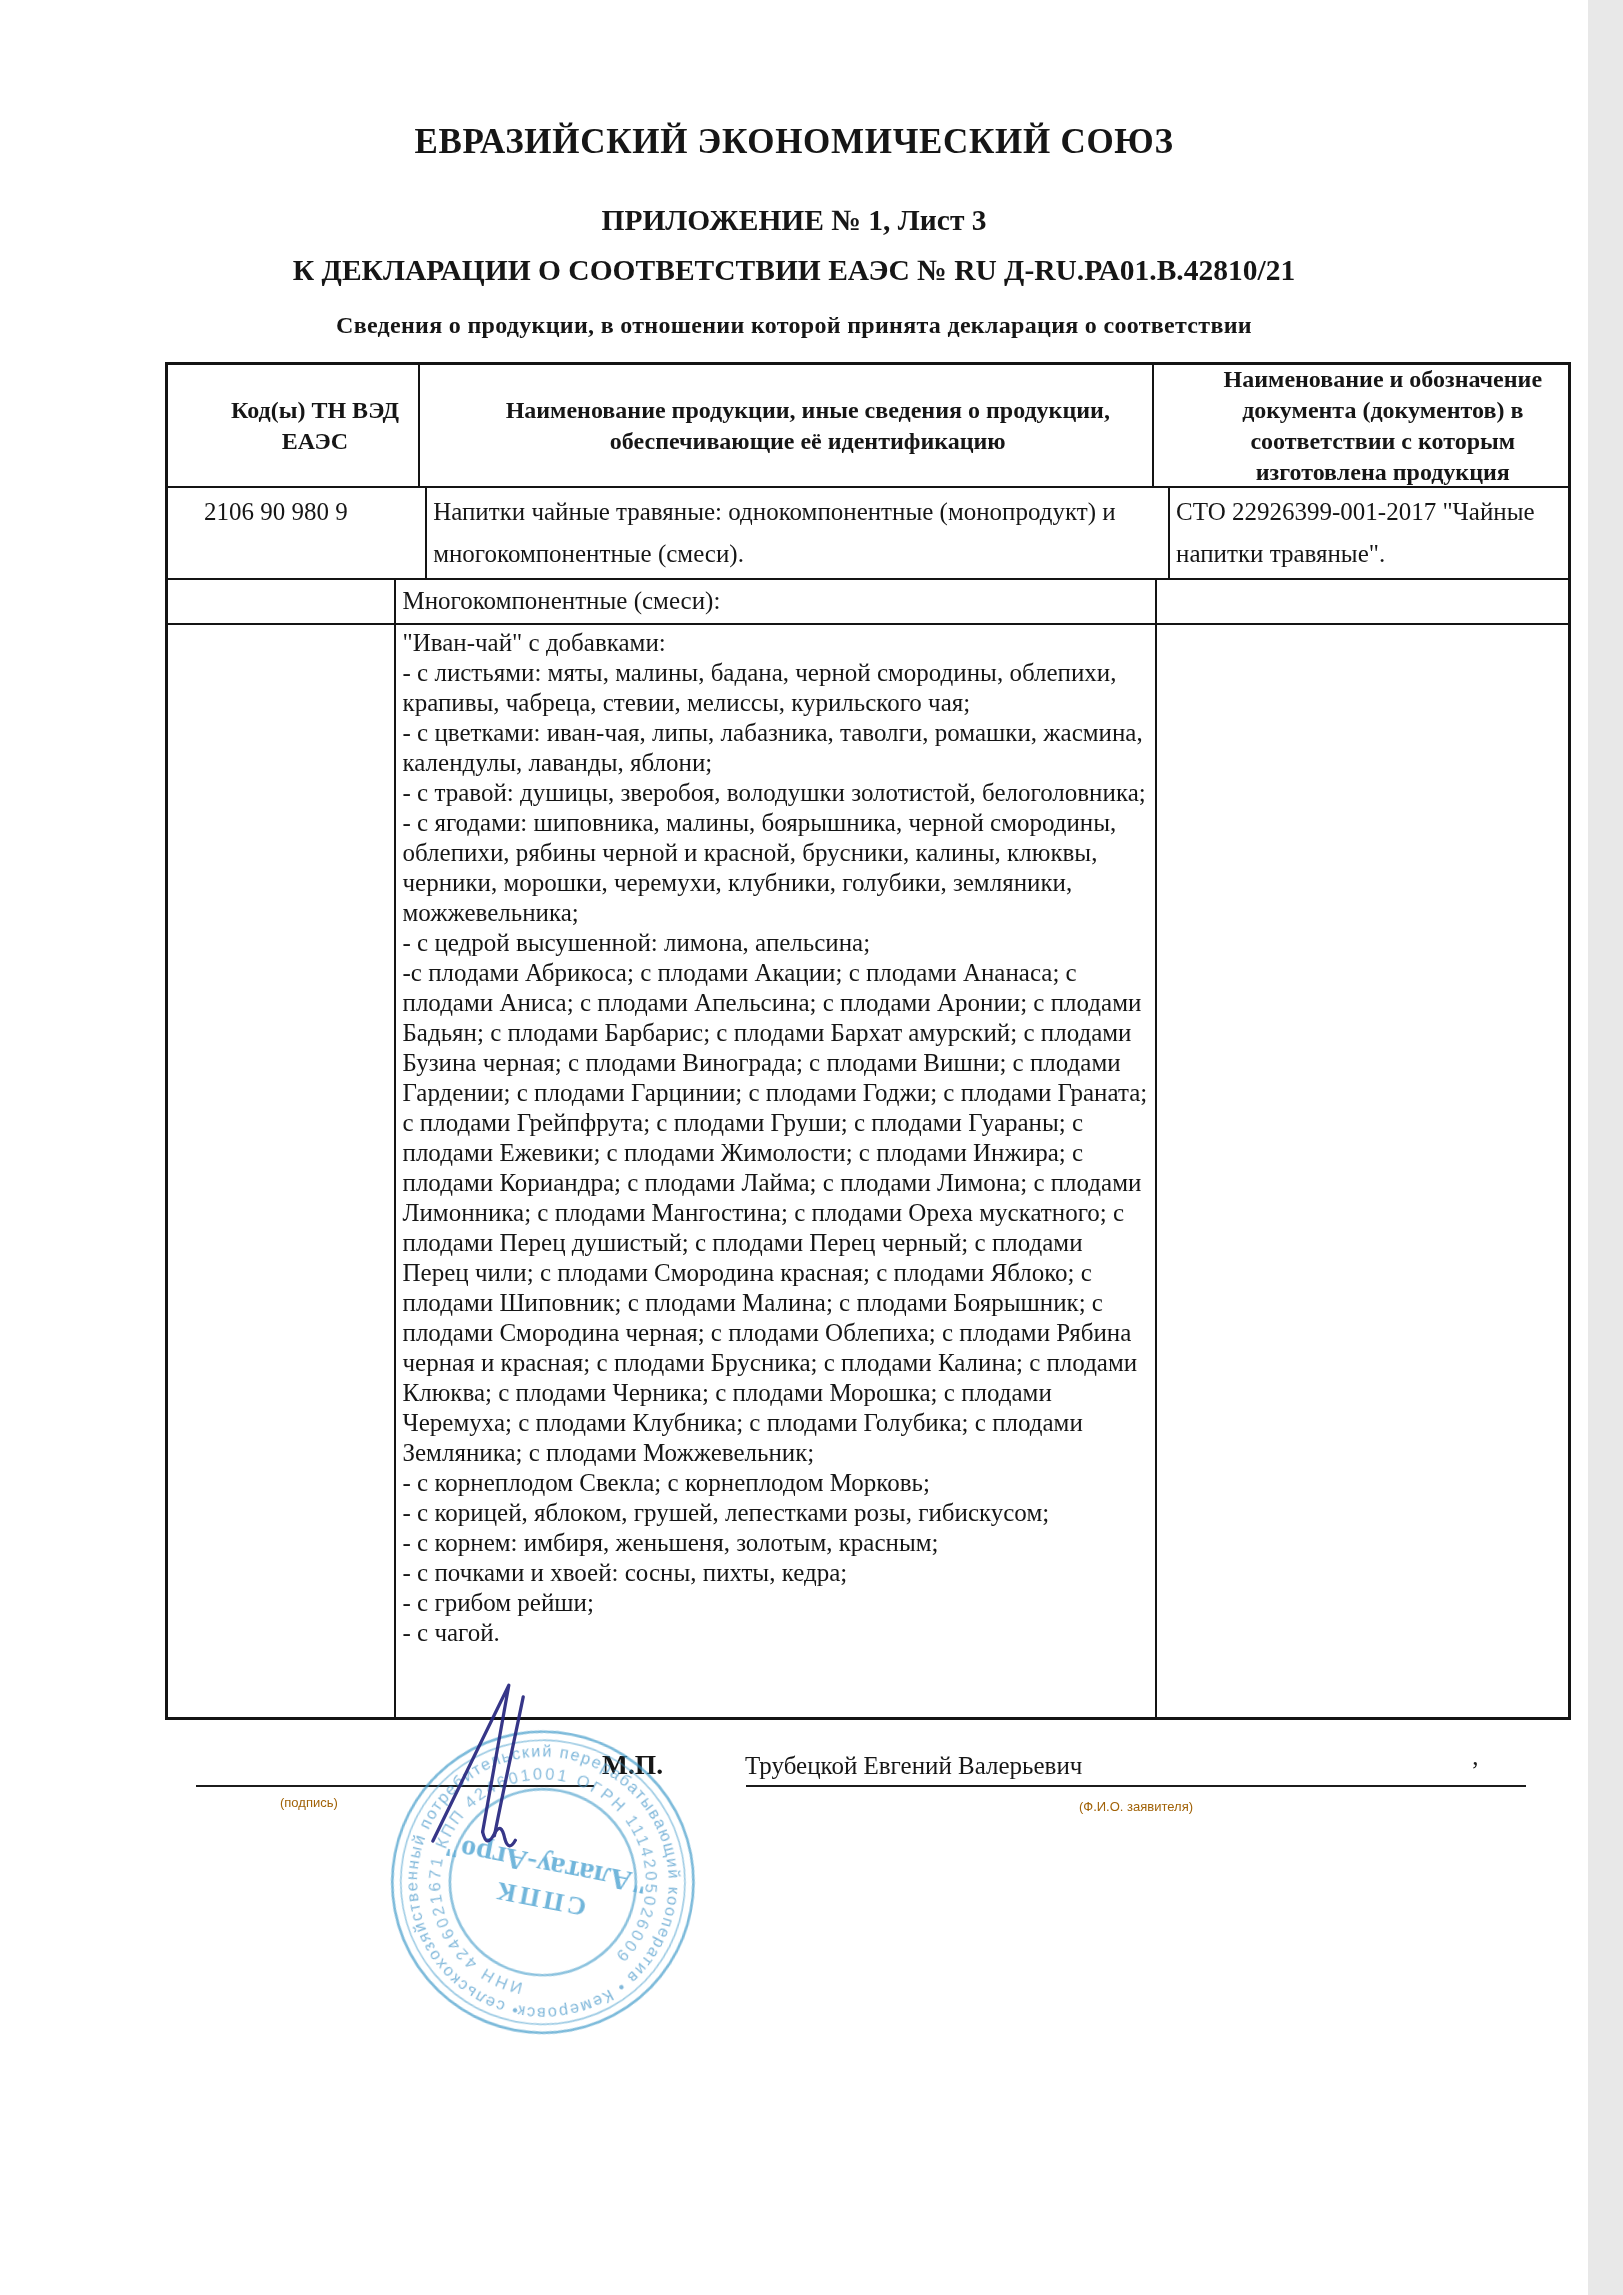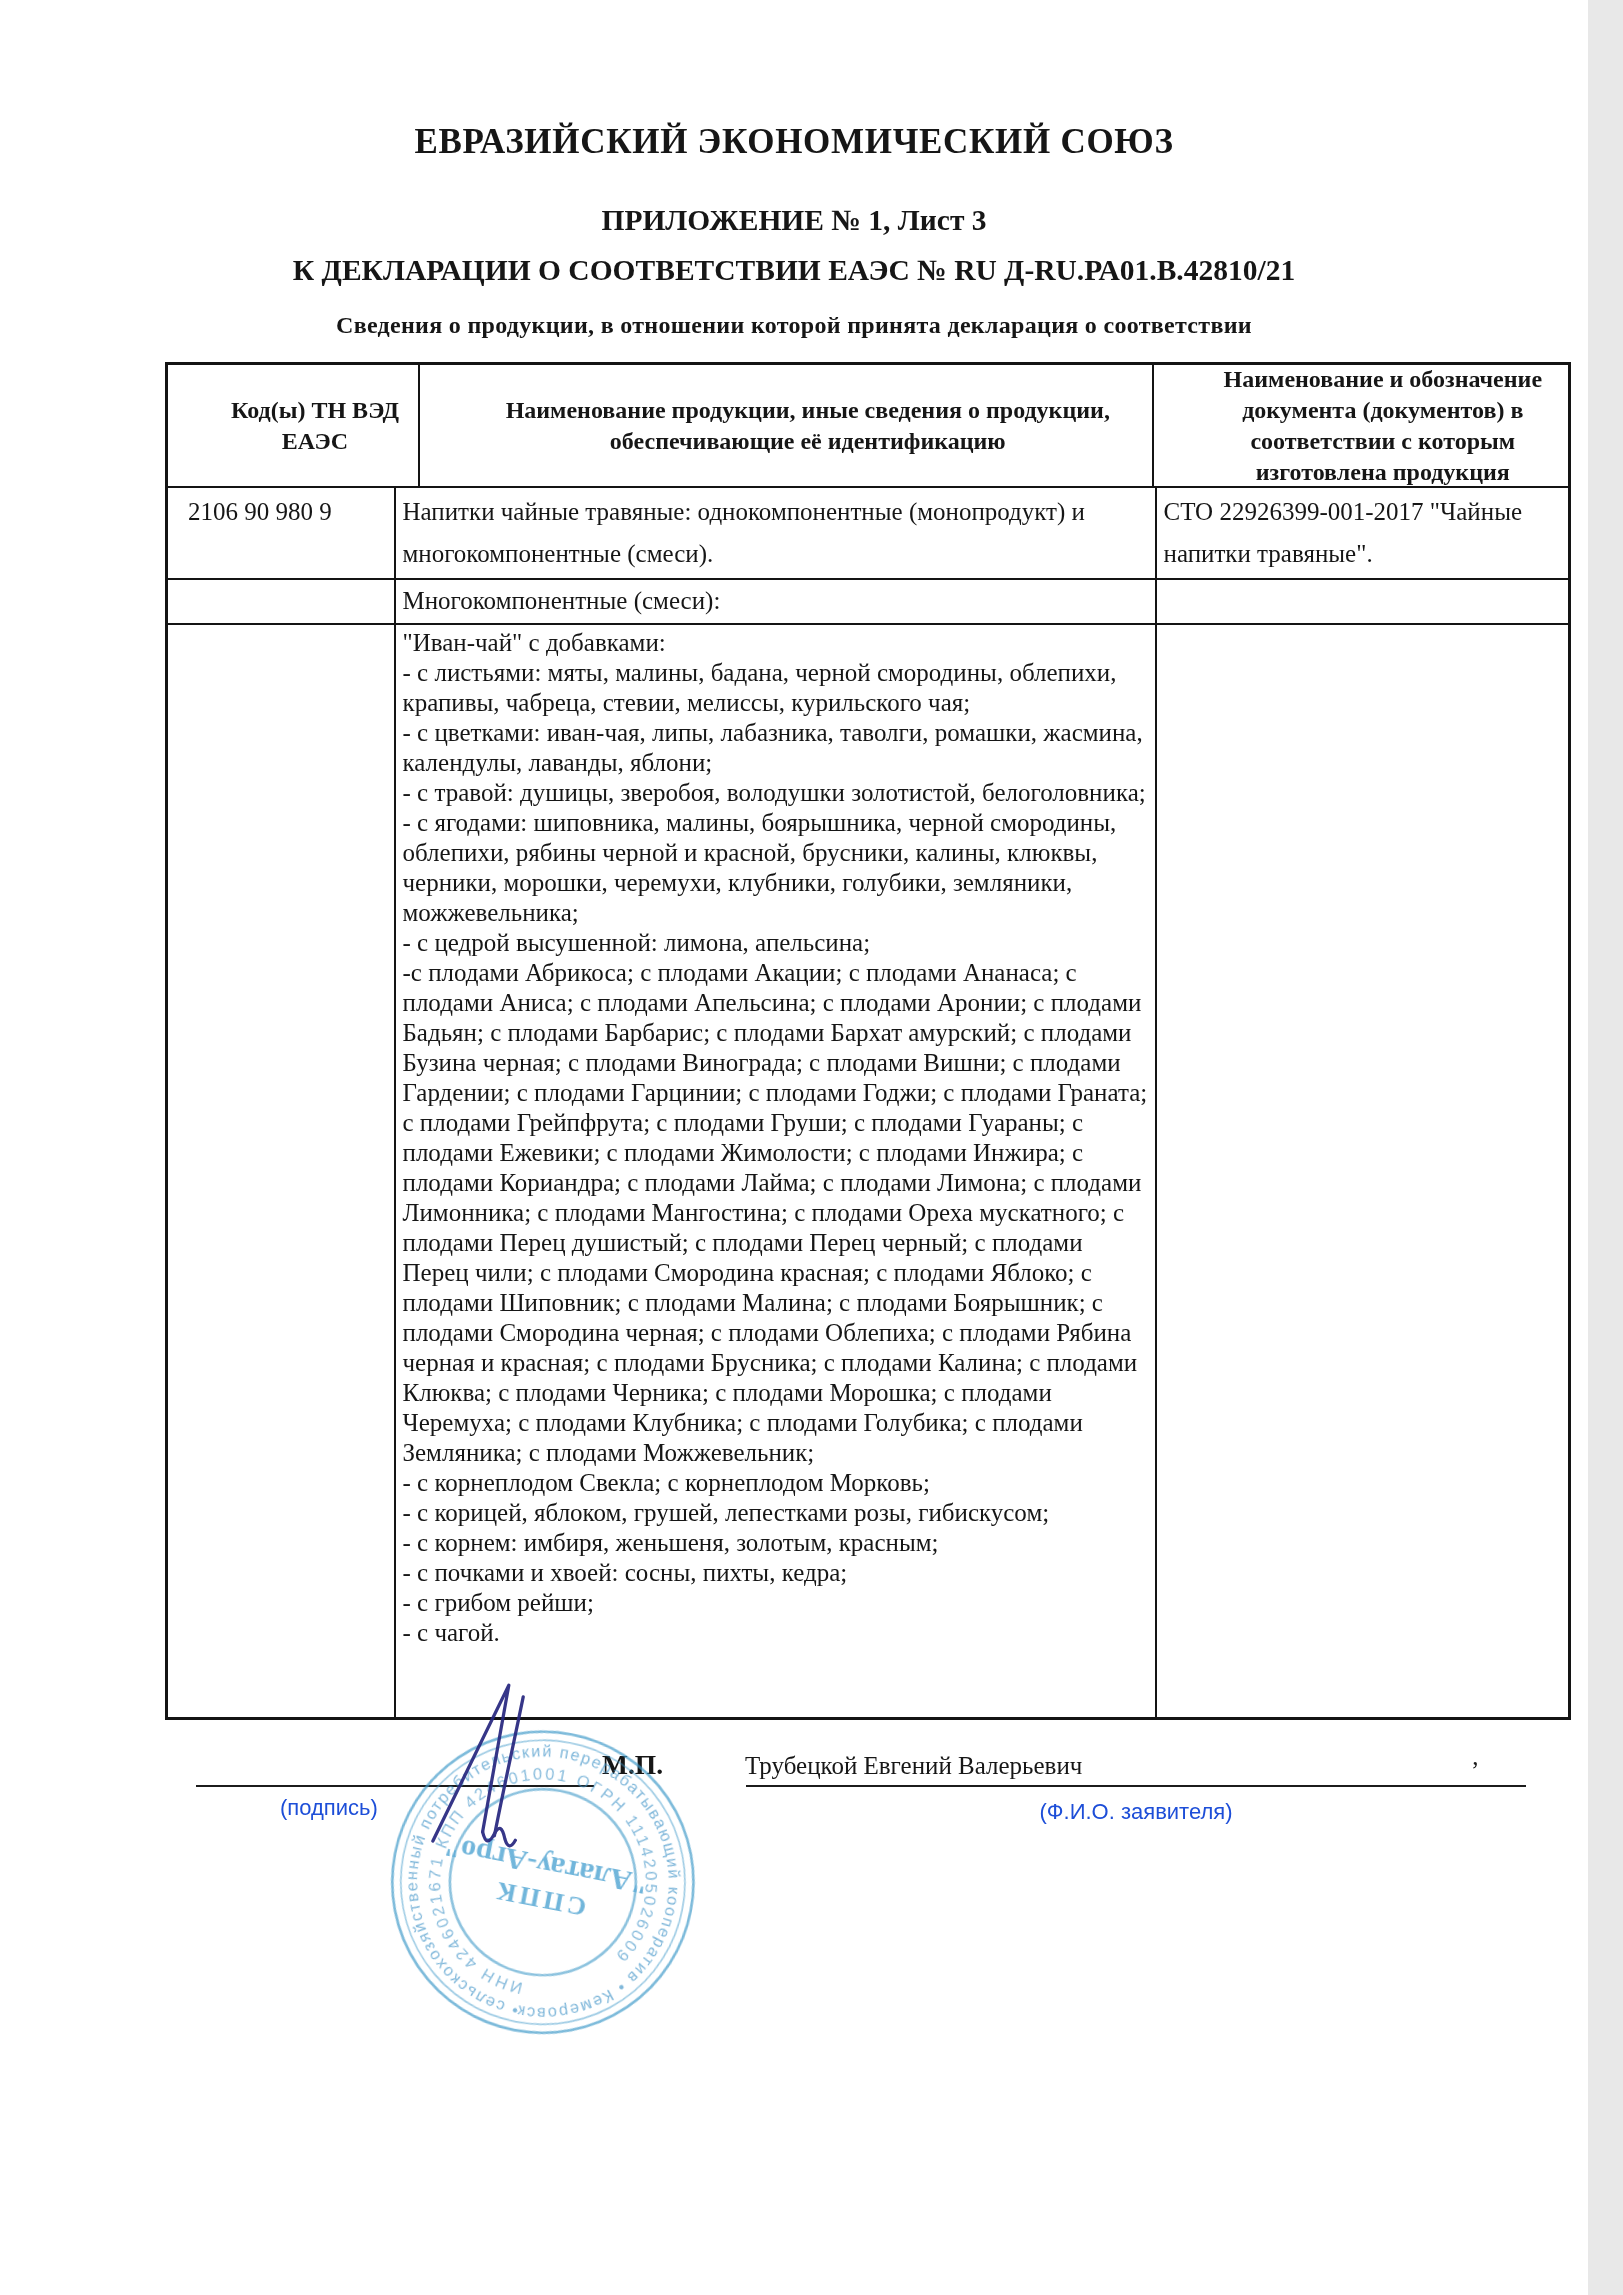--- a/index.html
+++ b/index.html
@@ -32,35 +32,35 @@
 
   .thead { height:123px; }
   .thead .cell {
     display:flex; align-items:center; justify-content:center;
     text-align:center; font-weight:bold; font-size:24px; line-height:31px;
     padding:0 9.2px;
     margin-left:44px;
   }
   .r1 { height:92px; }
   .r1 .cell { font-size:25px; line-height:42px; padding-top:2.6px; }
-  .r1 .c1 { padding-left:20px; }
+  .r1 .c1 { padding-left:0;margin-left:36px; }
   .r2 { height:45px; }
   .r2 .cell { font-size:25px; line-height:41px; }
   .r3 { height:1092px; }
   .r3 .cell { font-size:25px; line-height:30px; padding-top:2.6px; }
   .prewrap { white-space:pre-line; }
 
   .sigline { position:absolute; border-top:2px solid #1c1c1c; height:0; }
   .line-left  { left:196px;  top:1785px; width:398px; }
   .line-right { left:746px; top:1785px; width:780px; }
   .mp-mark { position:absolute; left:602px; top:1749px; font-size:27.5px; font-weight:bold; }
   .applicant-name { position:absolute; left:745px; top:1752px; font-size:25px; }
   .under-label {
     position:absolute; font-family:"Liberation Sans", sans-serif;
-    font-size:22px; color:#1d4ed8;
+    font-size:13px; color:#a16207;
   }
   .sig-label { left:280px; top:1795px; }
   .fio-label { left:746px; top:1799px; width:780px; text-align:center; }
   .stray-mark { position:absolute; left:1471px; top:1757px; font-size:25px; color:#1c1c1c; }
 
   .stamp-svg { position:absolute; left:353px; top:1676px; width:419px; height:419px; }
 </style>
 </head>
 <body>
 

